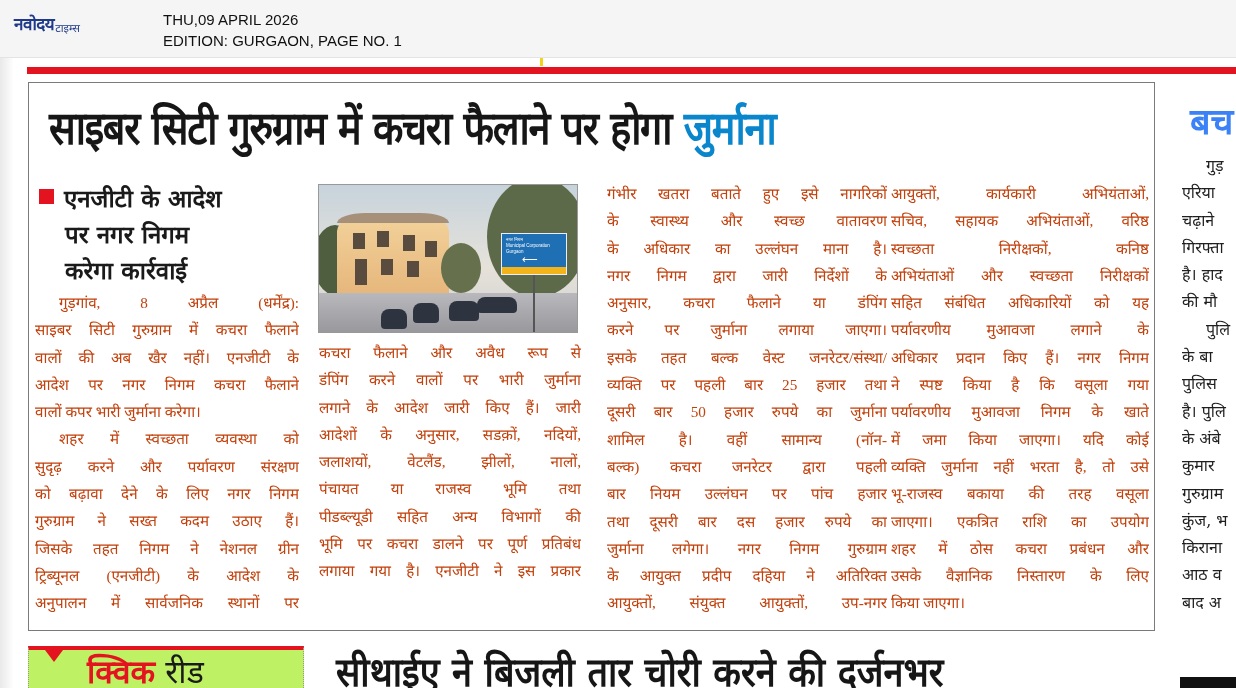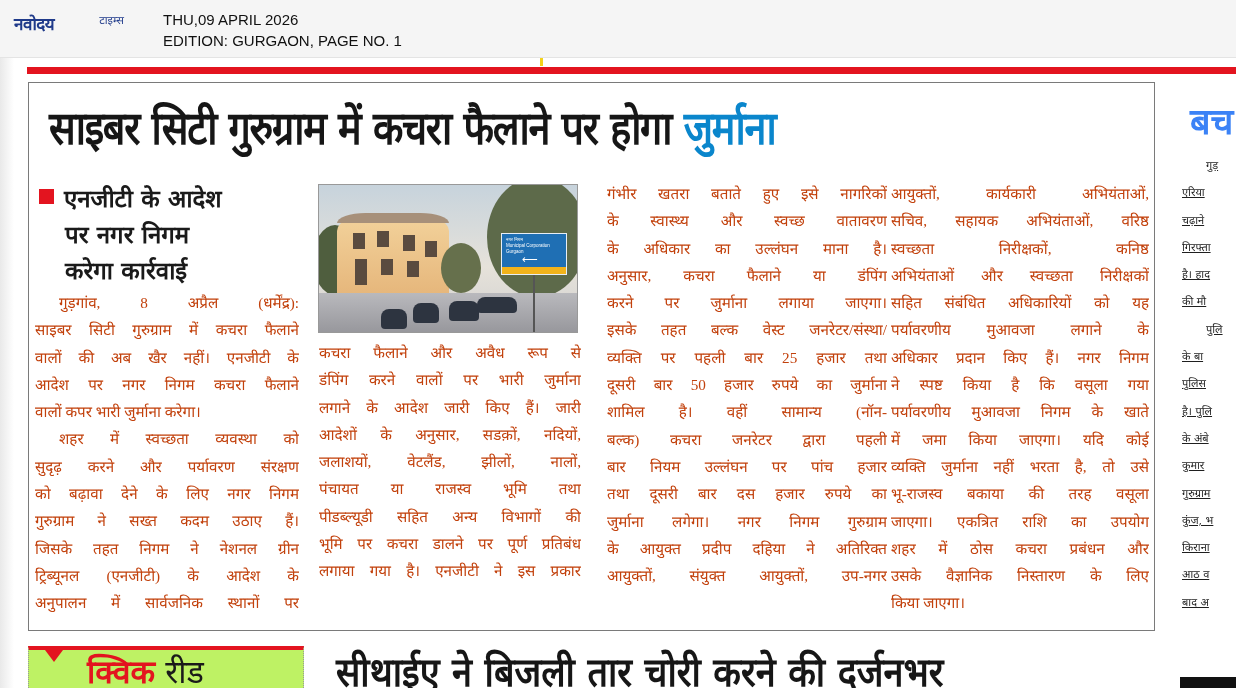--- a/index.html
+++ b/index.html
@@ -1,21 +1,21 @@
 <!DOCTYPE html>
 <html><head>
 <meta charset="utf-8">
 <style>
   * { box-sizing: border-box; margin: 0; padding: 0; }
   html, body { width: 1236px; height: 688px; overflow: hidden; background: #ffffff; }
   body { position: relative; font-family: "DejaVu Sans", "Liberation Sans", sans-serif; color: #1a1a1a; }
 
   
   .topbar { position: absolute; left: 0; top: 0; width: 1236px; height: 58px; background: #f5f5f5; border-bottom: 1px solid #e4e4e4; }
-  .brand { position: absolute; left: 14px; top: 12px; display: flex; align-items: flex-start; gap: 44px; }
+  .brand { position: absolute; left: 14px; top: 12px; display: flex; align-items: flex-end; }
   .brand-main { font-family: "DejaVu Sans", sans-serif; font-weight: 700; font-size: 17px; color: #1f3a8a; letter-spacing: -0.5px; }
   .brand-sub { font-family: "DejaVu Sans", sans-serif; font-size: 11px; color: #1f3a8a; margin-left: 1px; }
   .edition { position: absolute; left: 163px; top: 9px; font-family: "Liberation Sans", sans-serif; font-size: 15px; line-height: 21px; color: #111; }
 
   
   .page { position: absolute; left: 0; top: 58px; width: 1236px; height: 630px; background: #ffffff; }
   .left-shadow { position: absolute; left: 0; top: 58px; width: 14px; height: 630px; background: linear-gradient(to right, #e9e9e9, #ffffff); }
   .yellow-mark { position: absolute; left: 540px; top: 58px; width: 3px; height: 8px; background: #f3d21b; }
   .red-rule { position: absolute; left: 27px; top: 67px; width: 1209px; height: 7px; background: #e3141f; }
 
@@ -50,21 +50,21 @@
   .bike { position: absolute; height: 20px; width: 26px; background: #2d3440; border-radius: 8px 8px 4px 4px; }
   .sign { position: absolute; left: 182px; top: 48px; width: 66px; height: 42px; background: #1f6fb4; border: 1px solid #e7eef7; }
   .sign .sign-text { position: absolute; left: 4px; top: 3px; font-family: "Liberation Sans", sans-serif; font-size: 4.5px; line-height: 6px; color: #fff; }
   .sign .sign-arrow { position: absolute; left: 20px; top: 21px; font-size: 11px; color: #fff; line-height: 10px; }
   .sign .sign-strip { position: absolute; left: 0; bottom: 0; width: 100%; height: 7px; background: #f2b31b; }
   .pole { position: absolute; left: 214px; top: 90px; width: 2px; height: 59px; background: #555; }
 
   
   .right-col { position: absolute; left: 1170px; top: 82px; width: 66px; height: 549px; overflow: hidden; }
   .right-head { position: absolute; left: 20px; top: 14px; font-family: Liberation Serif, serif; font-weight: 700; font-size: 36px; color: #3b82f6; white-space: nowrap; }
-  .right-text { position: absolute; left: 12px; top: 70px; font-family: "DejaVu Serif", serif; font-size: 11px; line-height: 27.3px; color: #1f1f1f; white-space: nowrap; text-decoration: underline; }
+  .right-text { position: absolute; left: 12px; top: 70px; font-family: "DejaVu Serif", serif; font-size: 16px; line-height: 27.3px; color: #1f1f1f; white-space: nowrap; }
   .right-text .ind { padding-left: 24px; }
 
   
   .quick-box { position: absolute; left: 28px; top: 646px; width: 276px; height: 42px; background: #bef264; border-left: 1px dotted #999; border-right: 1px dotted #999; border-top: 4px solid #e3141f; overflow: hidden; }
   .quick-tri { position: absolute; left: 16px; top: 0; width: 0; height: 0; border-left: 9px solid transparent; border-right: 9px solid transparent; border-top: 12px solid #e3141f; }
   .quick-label { position: absolute; left: 58px; top: 2px; font-family: "DejaVu Sans", sans-serif; font-size: 32px; line-height: 40px; white-space: nowrap; }
   .quick-label .q1 { color: #e3141f; font-weight: 700; }
   .quick-label .q2 { color: #1a1a1a; }
   .bottom-head { position: absolute; left: 336px; top: 646px; font-family: "DejaVu Sans", sans-serif; font-weight: 700; font-size: 40px; line-height: 52px; color: #161616; white-space: nowrap; transform: scaleX(0.9); transform-origin: left top; }
   .black-block { position: absolute; left: 1180px; top: 677px; width: 56px; height: 11px; background: #111; }
@@ -155,20 +155,21 @@
     <span class="ln">पंचायत या राजस्व भूमि तथा</span>
     <span class="ln">पीडब्ल्यूडी सहित अन्य विभागों की</span>
     <span class="ln">भूमि पर कचरा डालने पर पूर्ण प्रतिबंध</span>
     <span class="ln">लगाया गया है। एनजीटी ने इस प्रकार</span>
   </div>
 
   <div class="col col3">
     <span class="ln">गंभीर खतरा बताते हुए इसे नागरिकों</span>
     <span class="ln">के स्वास्थ्य और स्वच्छ वातावरण</span>
     <span class="ln">के अधिकार का उल्लंघन माना है।</span>
+    <span class="ln">नगर निगम द्वारा जारी निर्देशों के</span>
     <span class="ln">अनुसार, कचरा फैलाने या डंपिंग</span>
     <span class="ln">करने पर जुर्माना लगाया जाएगा।</span>
     <span class="ln">इसके तहत बल्क वेस्ट जनरेटर/संस्था/</span>
     <span class="ln">व्यक्ति पर पहली बार 25 हजार तथा</span>
     <span class="ln">दूसरी बार 50 हजार रुपये का जुर्माना</span>
     <span class="ln">शामिल है। वहीं सामान्य (नॉन-</span>
     <span class="ln">बल्क) कचरा जनरेटर द्वारा पहली</span>
     <span class="ln">बार नियम उल्लंघन पर पांच हजार</span>
     <span class="ln">तथा दूसरी बार दस हजार रुपये का</span>
     <span class="ln">जुर्माना लगेगा। नगर निगम गुरुग्राम</span>

